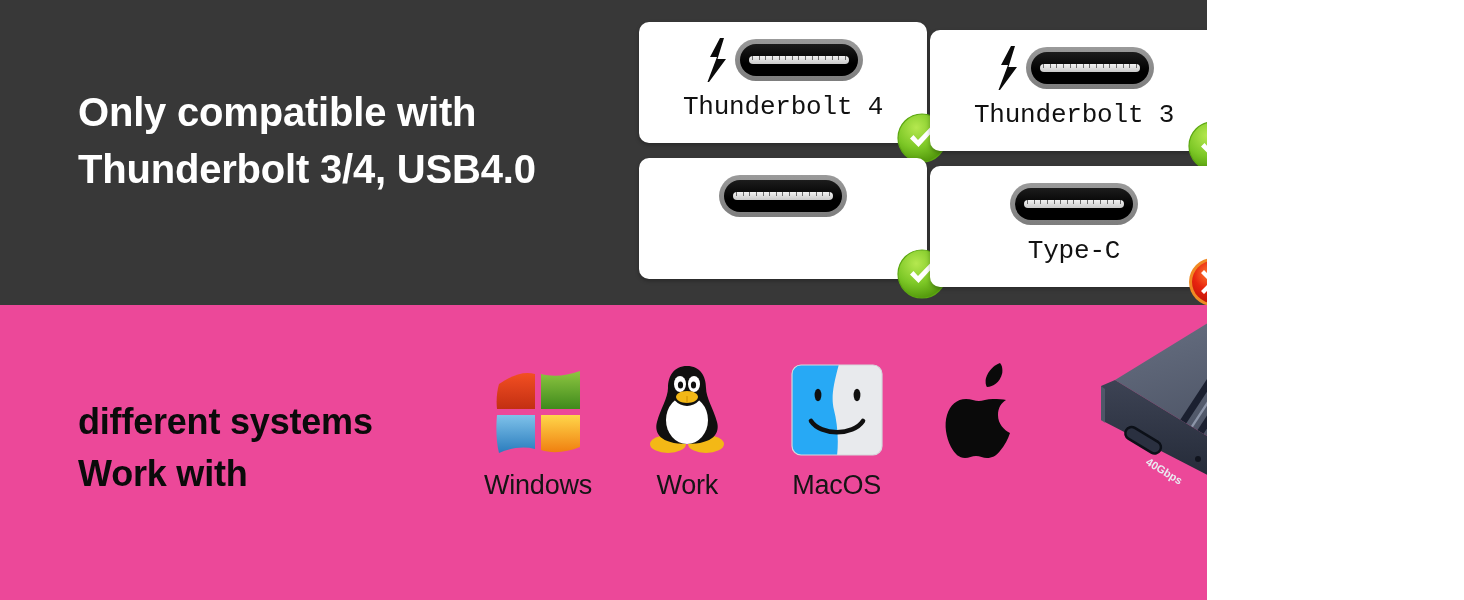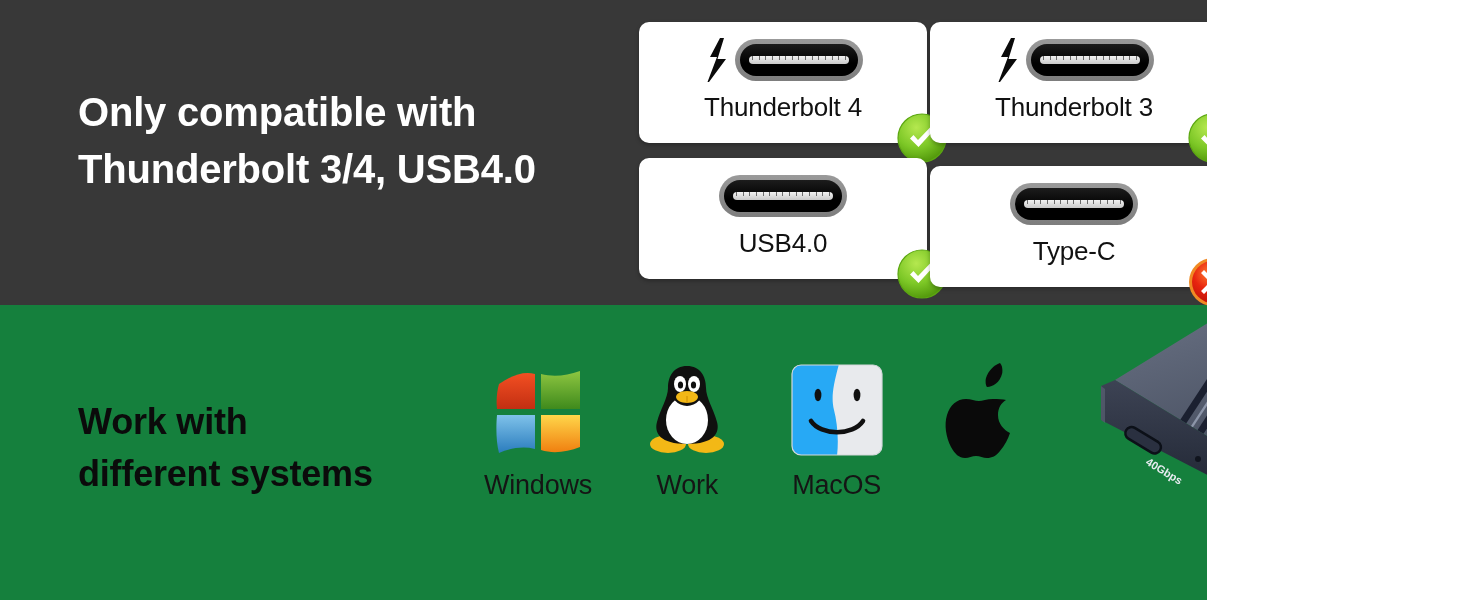--- a/index.html
+++ b/index.html
@@ -8,21 +8,21 @@
     background: #ffffff;
   }
   body {
     font-family: "Liberation Sans", sans-serif;
   }
   #stage {
     position: relative;
     width: 1207px;
     height: 600px;
     overflow: hidden;
-    background: #15803d;
+    background: #ec4899;
   }
 
   
   .dark-band {
     position: absolute;
     left: 0;
     top: 0;
     width: 1464px;
     height: 305px;
     background: #383838;
@@ -53,31 +53,32 @@
   }
   .headline-line { display: block; white-space: nowrap; }
 
   
   .card-grid {
     position: absolute;
     left: 639px;
     top: 22px;
     width: 563px;
     height: 260px;
+    font-family: Liberation Mono, monospace;
   }
   .compat-card {
     position: absolute;
     width: 288px;
     height: 121px;
     background: #ffffff;
     border-radius: 10px;
     box-shadow: 0 2px 4px rgba(0,0,0,0.28);
   }
   .compat-card.c0 { left: 0px;   top: 0px; }
-  .compat-card.c1 { left: 291px; top: 0px; }
+  .compat-card.c1 { left: 291px; top: 8px; }
   .compat-card.c2 { left: 0px;   top: 136px; }
   .compat-card.c3 { left: 291px; top: 144px; }
 
   .card-portrow {
     position: absolute;
     left: 0; right: 0;
     top: 12px;
     height: 52px;
     display: flex;
     align-items: center;
@@ -312,21 +313,20 @@
                 <i class="usbc-pin"></i>
                 <i class="usbc-pin"></i>
                 <i class="usbc-pin"></i>
               <i class="usbc-pin"></i>
                 <i class="usbc-pin"></i>
                 <i class="usbc-pin"></i>
             </div>
           </div>
         </div>
       </div>
-      <div class="card-label">USB4.0</div>
       <div class="badge">
         <svg viewBox="0 0 54 54">
           <defs>
             <radialGradient id="gchk2" cx="38%" cy="28%" r="78%">
               <stop offset="0%" stop-color="#b5e84f"></stop>
               <stop offset="55%" stop-color="#7cc726"></stop>
               <stop offset="100%" stop-color="#4d9208"></stop>
             </radialGradient>
           </defs>
           <circle cx="27" cy="27" r="24" fill="url(#gchk2)" stroke="#5ca711" stroke-width="1.2"></circle>
@@ -373,22 +373,22 @@
           <circle cx="27" cy="27" r="24" fill="#f08a24"></circle>
           <circle cx="27" cy="27" r="21" fill="url(#gx3)"></circle>
           <path d="M18 15 L27 24 L36 15 L39 18 L30 27 L39 36 L36 39 L27 30 L18 39 L15 36 L24 27 L15 18 Z" fill="#ffffff"></path>
         </svg>
       </div>
     </div>
 
   </div>
 
   <div class="headline-bottom">
+    <span class="headline-line">different systems</span>
     <span class="headline-line">Work with</span>
-    <span class="headline-line">different systems</span>
   </div>
 
   <div class="os-row">
 
     <div class="os-item">
       <div class="os-icon-wrap">
         <svg width="96" height="92" viewBox="0 0 96 92">
           <defs>
             <linearGradient id="wr" x1="0" y1="0" x2="0" y2="1">
               <stop offset="0%" stop-color="#f24f22"></stop>

